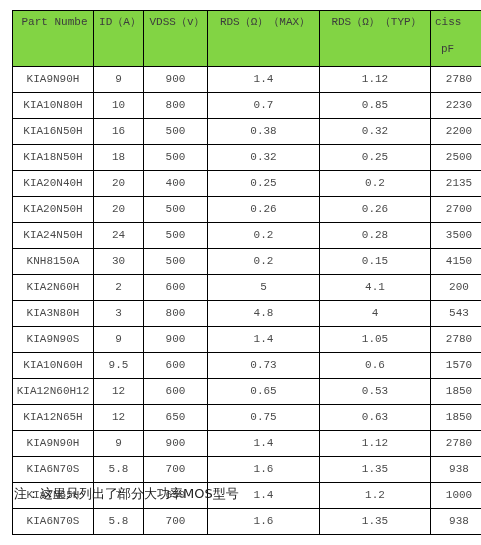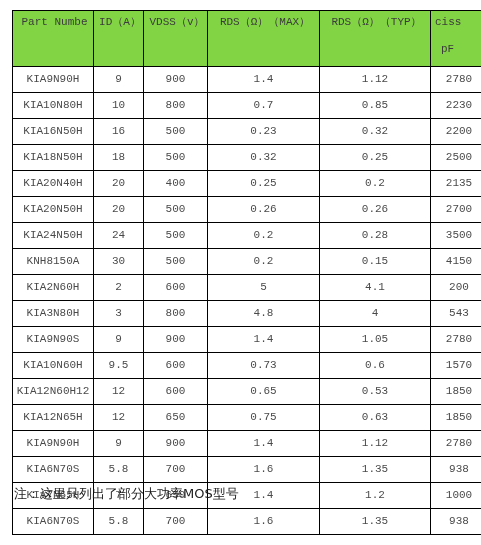--- a/index.html
+++ b/index.html
@@ -141,21 +141,21 @@
             <td>10</td>
             <td>800</td>
             <td>0.7</td>
             <td>0.85</td>
             <td class="ciss">2230</td>
           </tr>
           <tr>
             <td class="part">KIA16N50H</td>
             <td>16</td>
             <td>500</td>
-            <td>0.23</td>
+            <td>0.38</td>
             <td>0.32</td>
             <td class="ciss">2200</td>
           </tr>
           <tr>
             <td class="part">KIA18N50H</td>
             <td>18</td>
             <td>500</td>
             <td>0.32</td>
             <td>0.25</td>
             <td class="ciss">2500</td>

